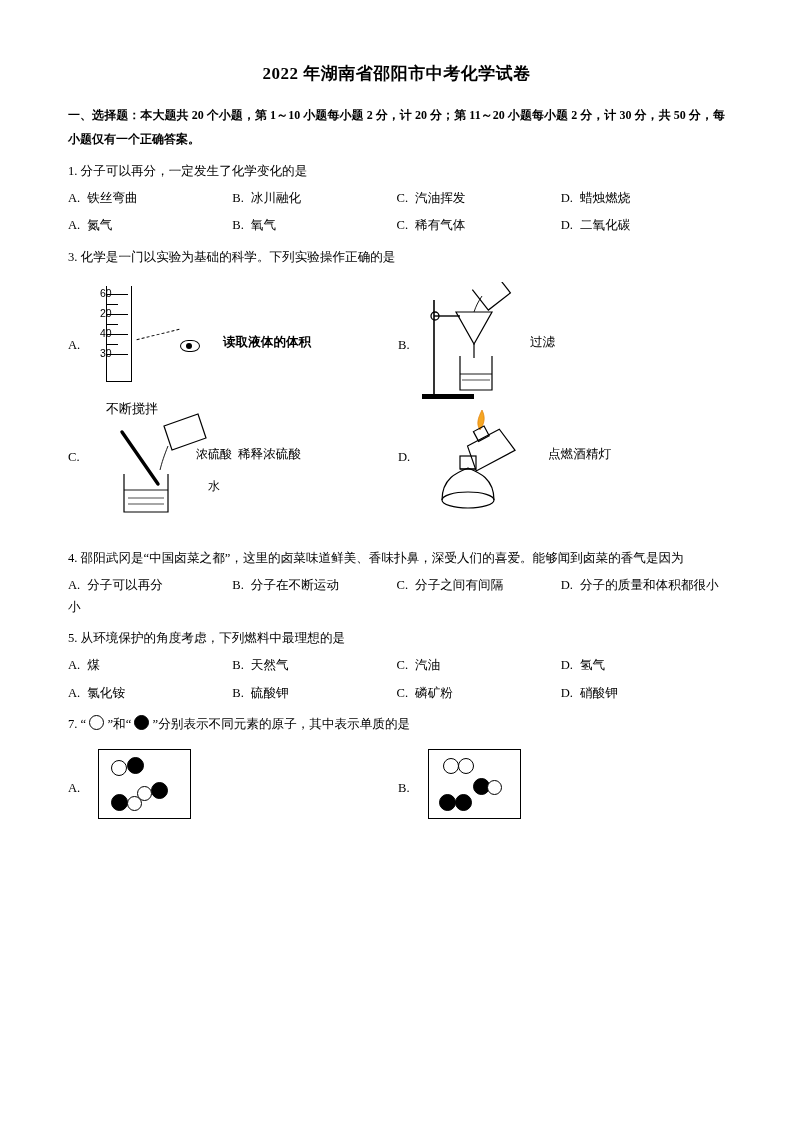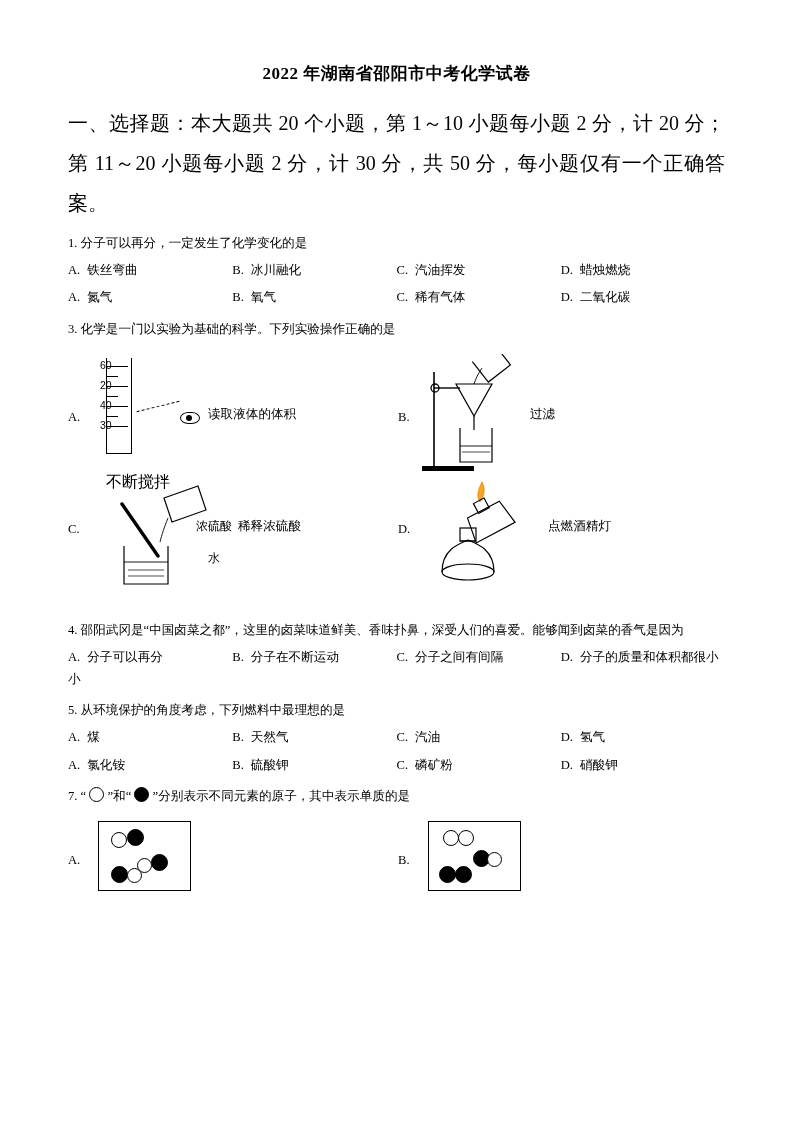--- a/index.html
+++ b/index.html
@@ -23,22 +23,22 @@
     box-sizing: border-box;
   }
   .title {
     text-align: center;
     font-size: 17px;
     font-weight: bold;
     margin: 62px 0 16px 0;
     letter-spacing: 0.5px;
   }
   .section-head {
-    font-size: 20px;
-    font-weight: normal;
+    font-size: 12px;
+    font-weight: bold;
     line-height: 2.0;
     margin: 18px 68px 5px 68px;
     text-align: justify;
   }
   .q {
     margin: 9px 68px 0 68px;
     font-size: 12.6px;
     line-height: 1.75;
     text-align: justify;
   }
@@ -194,21 +194,21 @@
     <div class="cyl-tick long" style="left:38px; top:76px; width:22px;"></div>
 
     <div class="cyl-num" style="left:20px; top:9px;">60</div>
     <div class="cyl-num" style="left:20px; top:29px;">20</div>
     <div class="cyl-num" style="left:20px; top:49px;">40</div>
     <div class="cyl-num" style="left:20px; top:69px;">30</div>
 
     <div class="dashline" style="left:68px; top:56px;"></div>
     <div class="eye" style="left:112px; top:62px;"></div>
 
-    <div class="fig-caption" style="left:140px; top:56px;">读取液体的体积</div>
+    <div class="fig-caption" style="left:155px; top:56px;font-weight:bold;">读取液体的体积</div>
 
     <div class="fig-label" style="left:330px; top:60px;">B.</div>
 
     <svg style="position:absolute; left:352px; top:4px;" width="130" height="130">
 
       <line x1="14" y1="18" x2="14" y2="112" stroke="#000" stroke-width="1.6"></line>
       <rect x="2" y="112" width="52" height="5" fill="#000"></rect>
 
       <line x1="14" y1="34" x2="40" y2="34" stroke="#000" stroke-width="1.4"></line>
       <circle cx="15" cy="34" r="4" fill="none" stroke="#000" stroke-width="1.3"></circle>
@@ -223,21 +223,21 @@
       <g transform="rotate(-38 72 10)">
         <path d="M58,-4 L58,22 L86,22 L86,-4" fill="none" stroke="#000" stroke-width="1.2"></path>
       </g>
       <path d="M62,14 C58,20 56,24 54,30" fill="none" stroke="#000" stroke-width="0.9"></path>
     </svg>
 
     <div class="fig-caption" style="left:462px; top:56px;">过滤</div>
 
     <div class="fig-label" style="left:0; top:172px;">C.</div>
 
-    <div class="small-label" style="left:38px; top:122px; font-size:16px;">不断搅拌</div>
+    <div class="small-label" style="left:38px; top:122px; font-size:13px;">不断搅拌</div>
 
     <svg style="position:absolute; left:34px; top:134px;" width="130" height="110">
 
       <g>
         <path d="M62,14 L96,2 L104,26 L70,38 Z" fill="none" stroke="#000" stroke-width="1.2"></path>
         <path d="M66,34 C62,44 60,50 58,58" fill="none" stroke="#000" stroke-width="0.9"></path>
       </g>
 
       <line x1="20" y1="20" x2="56" y2="72" stroke="#000" stroke-width="3.4" stroke-linecap="round"></line>
 

